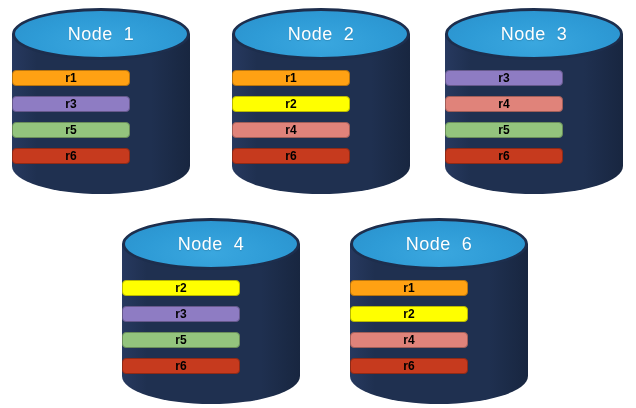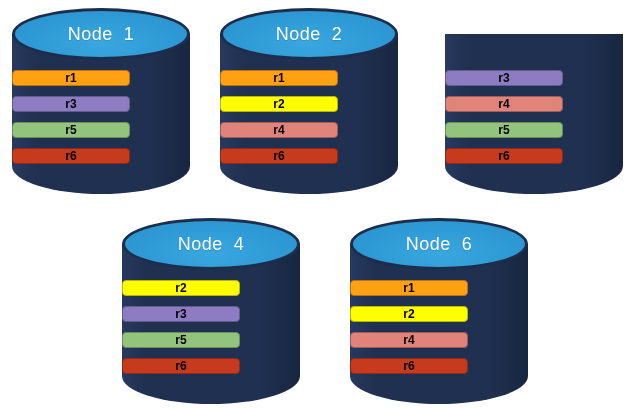--- a/index.html
+++ b/index.html
@@ -15,21 +15,21 @@
     background: #ffffff;
     overflow: hidden;
   }
   .node {
     position: absolute;
     width: 172px;
     height: 186px;
   }
   
   .pos-0 { left: 12px;  top: 8px; }
-  .pos-1 { left: 220px; top: 8px; }
+  .pos-1 { left: 232px; top: 8px; }
   .pos-2 { left: 445px; top: 8px; }
   .pos-3 { left: 122px; top: 218px; }
   .pos-4 { left: 350px; top: 218px; }
 
   .cyl-body {
     position: absolute;
     left: 0;
     top: 26px;
     width: 178px;
     height: 160px;
@@ -121,20 +121,23 @@
         <div class="bar" style="background: rgb(224, 131, 122); border: 1px solid rgb(161, 94, 88);">
           <span>r4</span>
         </div>
         <div class="bar" style="background: rgb(198, 58, 30); border: 1px solid rgb(143, 42, 22);">
           <span>r6</span>
         </div>
       </div>
   </div>
     <div class="node pos-2">
     <div class="cyl-body"></div>
+    <div class="cyl-top">
+      <span class="node-label">Node  3</span>
+    </div>
     <div class="bars">
         <div class="bar" style="background: rgb(142, 124, 195); border: 1px solid rgb(102, 89, 140);">
           <span>r3</span>
         </div>
         <div class="bar" style="background: rgb(224, 131, 122); border: 1px solid rgb(161, 94, 88);">
           <span>r4</span>
         </div>
         <div class="bar" style="background: rgb(147, 196, 125); border: 1px solid rgb(106, 141, 90);">
           <span>r5</span>
         </div>

